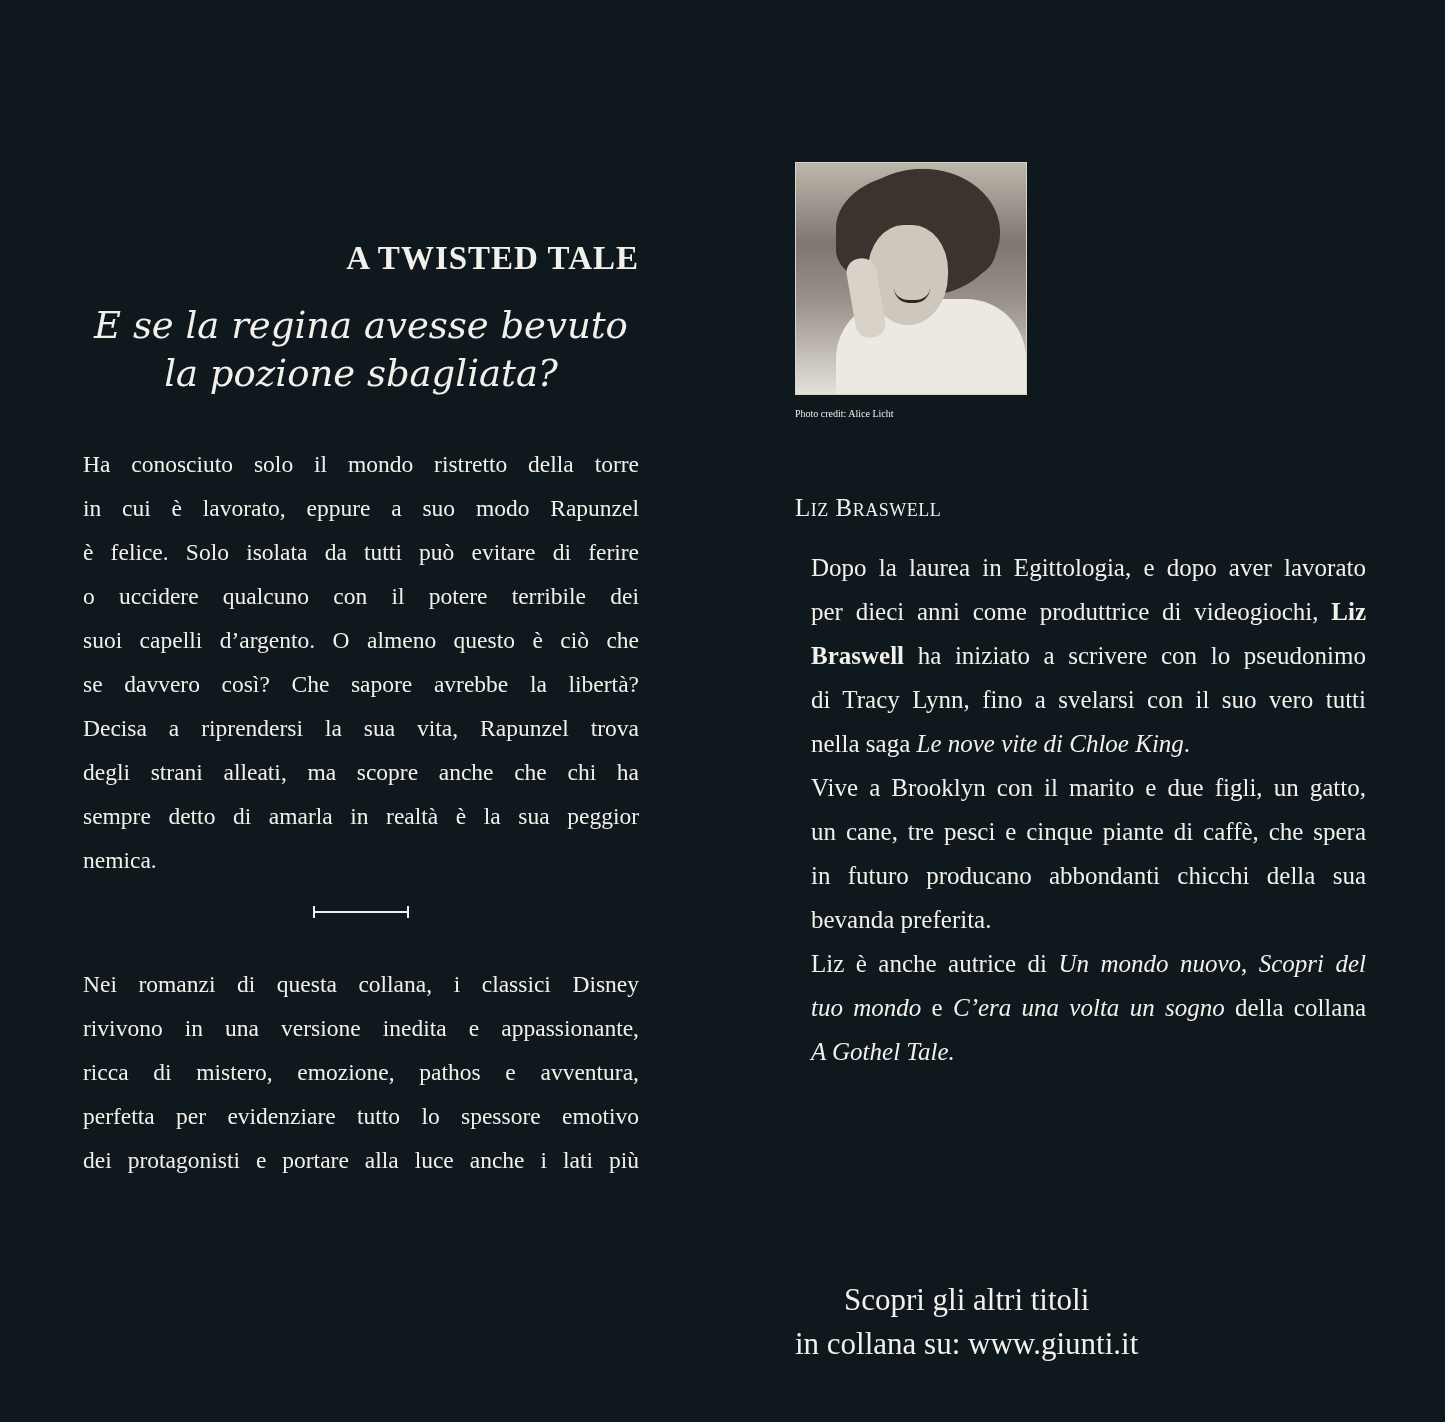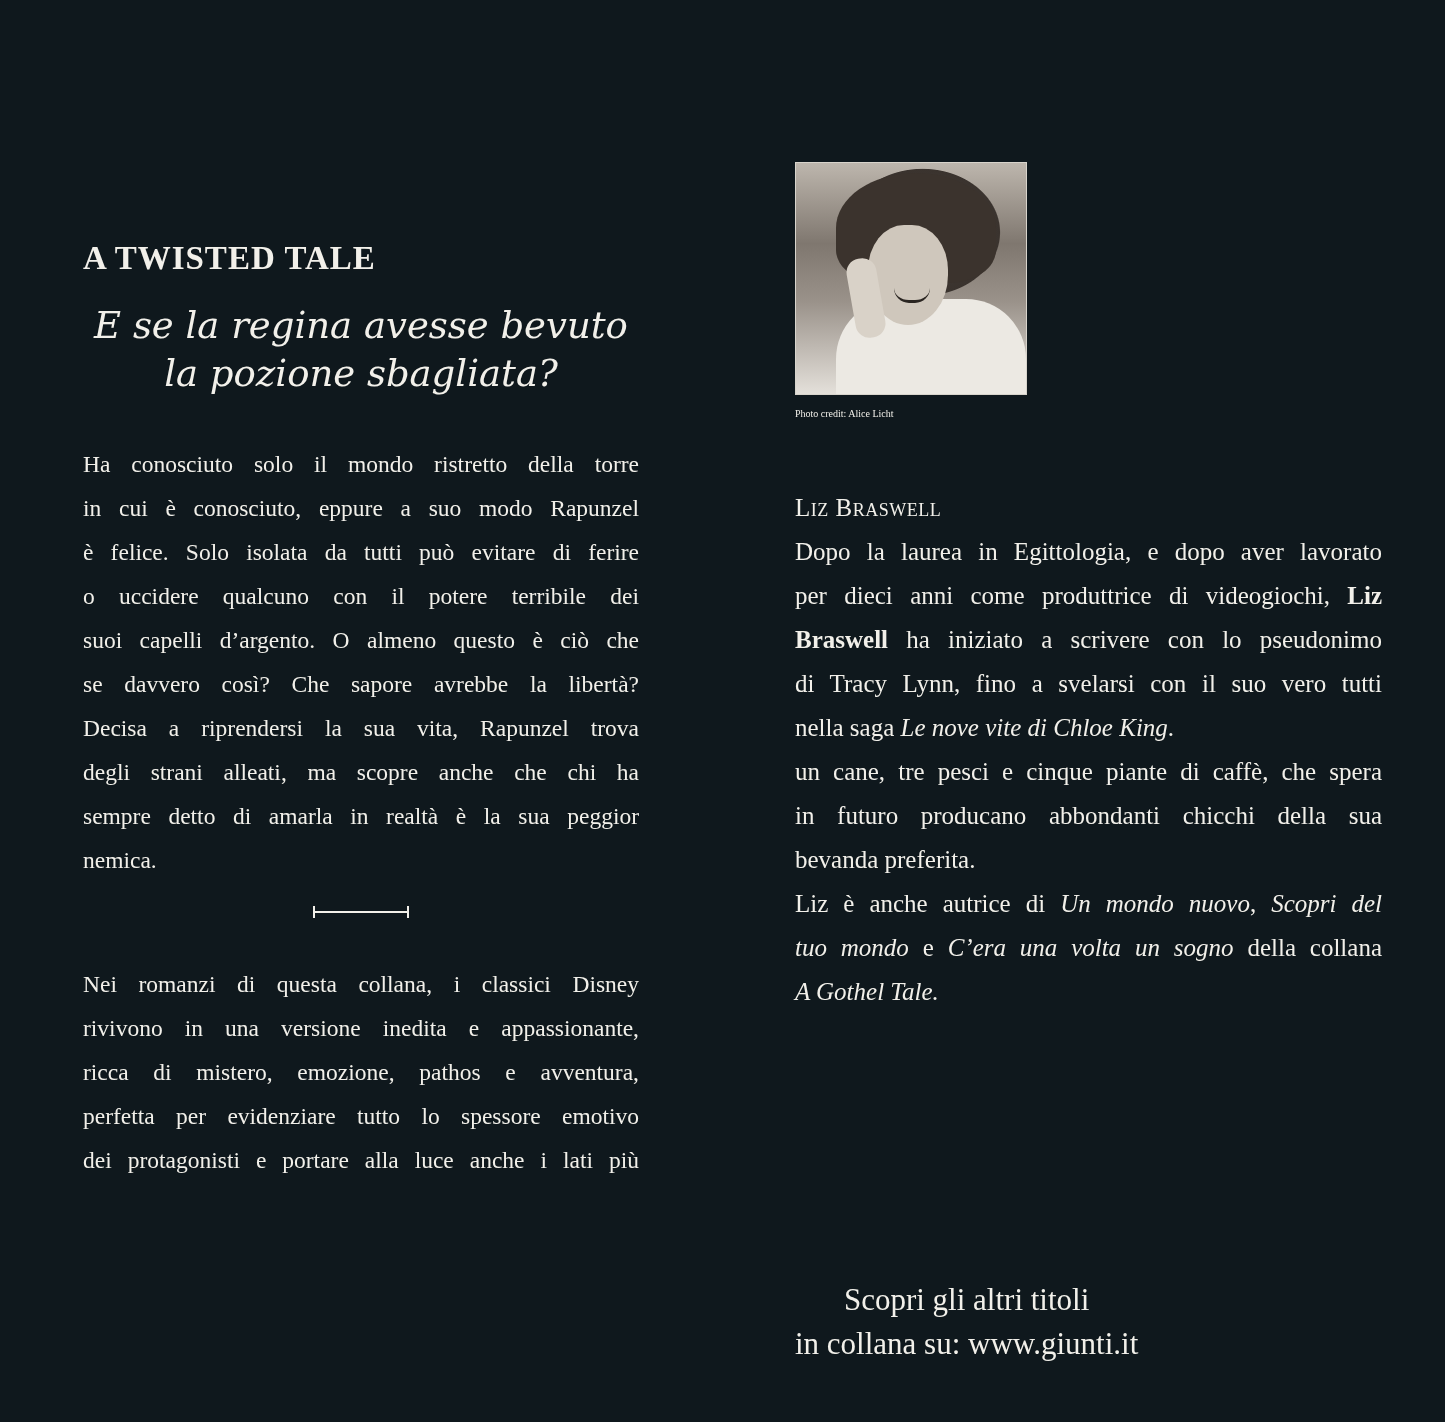--- a/index.html
+++ b/index.html
@@ -8,21 +8,21 @@
       background: #0f181d;
       color: #f2f0ea;
       font-family: "Liberation Serif", "DejaVu Serif", serif;
       position: relative;
       overflow: hidden;
     }
     .left-col {
       position: absolute; left: 83px; top: 236px; width: 556px;
     }
     .series-title {
-      text-align: left;
+      text-align: right;
       font-weight: bold;
       font-size: 33px;
       letter-spacing: 1px;
       margin: 0 0 22px 0;
       line-height: 44px;
     }
     .tagline {
       text-align: center;
       font-style: italic;
       font-size: 37px;
@@ -83,21 +83,21 @@
       border-bottom: 3px solid #2a2521; border-radius: 0 0 20px 20px;
     }
     .photo-credit {
       font-size: 10px; margin-top: 9px; line-height: 20px;
     }
     .author-name {
       font-size: 25px; margin-top: 62px; line-height: 44px; letter-spacing: 0.5px;
       font-variant: small-caps;
     }
     .bio {
-      font-size: 25px; line-height: 44px; margin: 0;
+      font-size: 25px; line-height: 44px; margin: 16px;
     }
     .bio .line { display: block; text-align: justify; text-align-last: justify; }
     .bio .line.last { text-align-last: left; }
     .bio i { font-style: italic; }
     .bio b { font-weight: bold; }
     .cta {
       position: absolute; left: 795px; top: 1278px;
       font-size: 31px; line-height: 44px; text-align: center;
     }
     .cta span { display: block; }
@@ -106,21 +106,21 @@
 <body>
 
 <div class="left-col">
   <div class="series-title">A TWISTED TALE</div>
   <div class="tagline">
     <span>E se la regina avesse bevuto</span>
     <span>la pozione sbagliata?</span>
   </div>
   <p class="body-text">
     <span class="line">Ha conosciuto solo il mondo ristretto della torre</span>
-    <span class="line">in cui è conosciuto, eppure a suo modo Rapunzel</span>
+    <span class="line">in cui è lavorato, eppure a suo modo Rapunzel</span>
     <span class="line">è felice. Solo isolata da tutti può evitare di ferire</span>
     <span class="line">o uccidere qualcuno con il potere terribile dei</span>
     <span class="line">suoi capelli d’argento. O almeno questo è ciò che</span>
     <span class="line">se davvero così? Che sapore avrebbe la libertà?</span>
     <span class="line">Decisa a riprendersi la sua vita, Rapunzel trova</span>
     <span class="line">degli strani alleati, ma scopre anche che chi ha</span>
     <span class="line">sempre detto di amarla in realtà è la sua peggior</span>
     <span class="line last">nemica.</span>
   </p>
   <div class="divider">
@@ -147,20 +147,21 @@
   </div>
   <div class="photo-credit">Photo credit: Alice Licht</div>
 
   <div class="author-name">Liz Braswell</div>
   <p class="bio">
     <span class="line"><span>Dopo la laurea in Egittologia, e dopo aver lavorato</span></span>
     <span class="line"><span>per dieci anni come produttrice di videogiochi, </span><b>Liz</b></span>
     <span class="line"><b>Braswell</b><span> ha iniziato a scrivere con lo pseudonimo</span></span>
     <span class="line"><span>di Tracy Lynn, fino a svelarsi con il suo vero tutti</span></span>
     <span class="line last"><span>nella saga </span><i>Le nove vite di Chloe King</i><span>.</span></span>
+    <span class="line"><span>Vive a Brooklyn con il marito e due figli, un gatto,</span></span>
     <span class="line"><span>un cane, tre pesci e cinque piante di caffè, che spera</span></span>
     <span class="line"><span>in futuro producano abbondanti chicchi della sua</span></span>
     <span class="line last"><span>bevanda preferita.</span></span>
     <span class="line"><span>Liz è anche autrice di </span><i>Un mondo nuovo</i><span>, </span><i>Scopri del</i></span>
     <span class="line"><i>tuo mondo</i><span> e </span><i>C’era una volta un sogno</i><span> della collana</span></span>
     <span class="line last"><i>A Gothel Tale.</i></span>
   </p>
 </div>
 
 <div class="cta">

